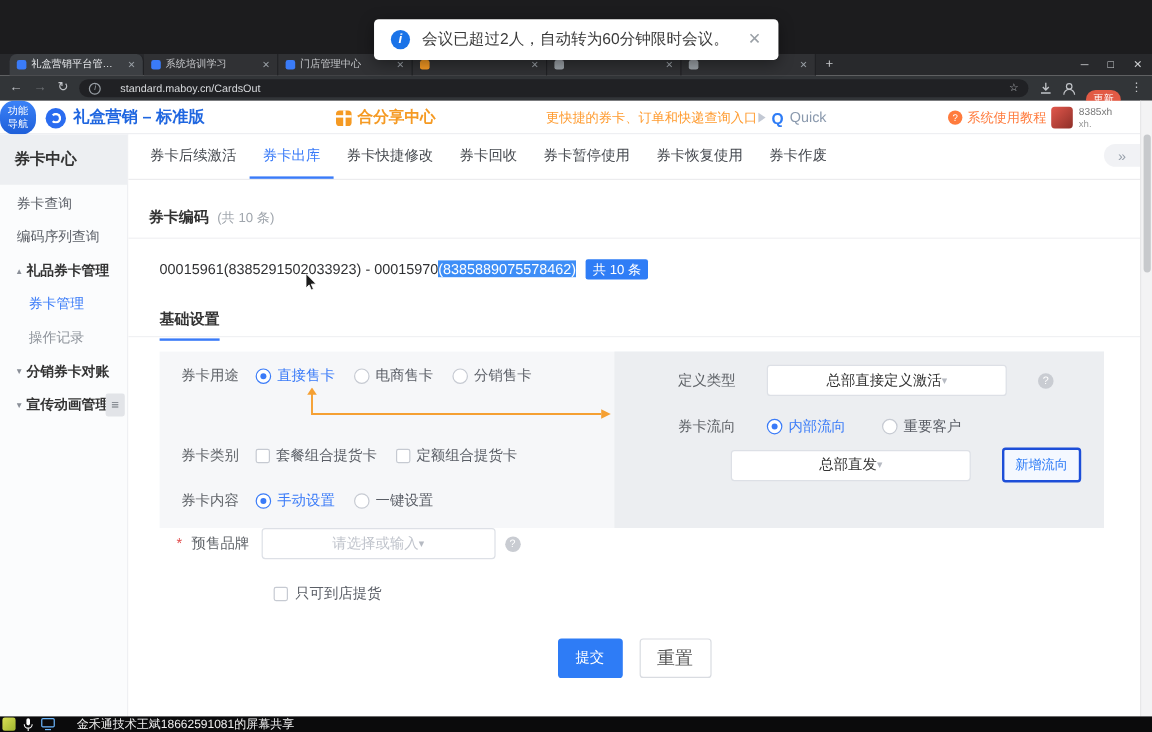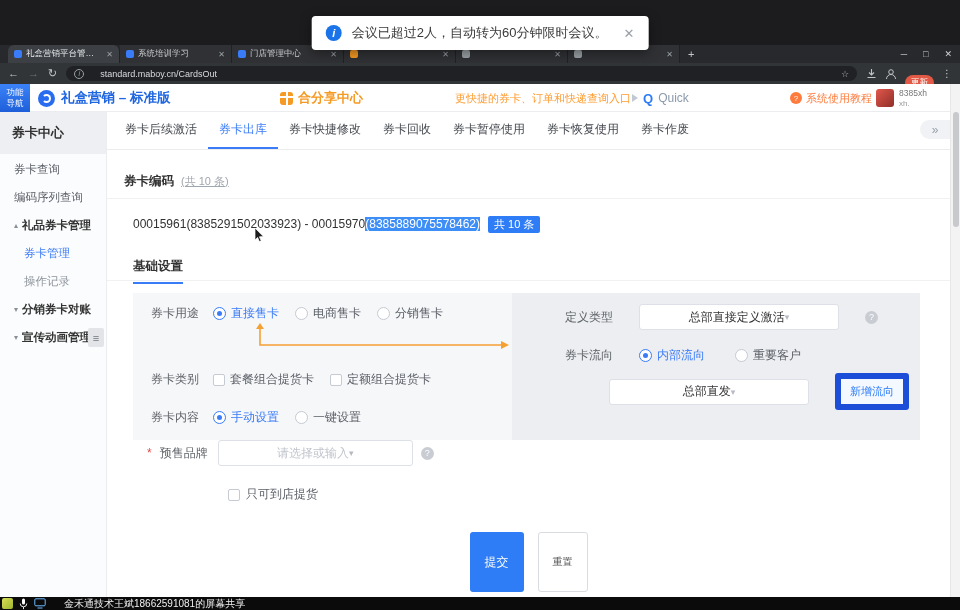--- a/index.html
+++ b/index.html
@@ -29,21 +29,21 @@
   .urlpill { flex:1; height:15px; background:#202124; border-radius:8px; display:flex; align-items:center; padding:0 8px; gap:16px; }
   .url-info { width:10px; height:10px; border-radius:50%; border:1px solid #9aa0a6; color:#9aa0a6; font-size:7px; font-style:italic; display:flex; align-items:center; justify-content:center; flex:0 0 auto; }
   .url-text { font-size:9px; color:#d8dadd; flex:1; }
   .url-star { font-size:9px; color:#b5b8bc; }
   .addr-cluster { display:flex; align-items:center; gap:8px; }
   .update-pill { background:#e25a45; color:#fff; font-size:8.5px; padding:2px 6px; border-radius:8px;margin-top:19px; }
   .kebab { color:#c6c8cb; font-size:10px; }
 
   
   .appheader { position:absolute; left:0; top:84px; width:100%; height:28px; background:#fff; border-bottom:1px solid #eaecef; }
-  .navbox { position:absolute; left:0; top:0; width:30px; height:28px; background:linear-gradient(180deg,#3b82f8,#1e5fd9); color:#fff; font-size:8.5px; line-height:1.25; display:flex; flex-direction:column; align-items:center; justify-content:center; }
+  .navbox { position:absolute; left:0; top:0; width:30px; height:28px; background:linear-gradient(180deg,#3b82f8,#1e5fd9); color:#fff; font-size:8.5px; line-height:1.25; display:flex; flex-direction:column; align-items:center; justify-content:center;border-radius:12px; }
   .logo-group { position:absolute; left:38px; top:0; height:28px; display:flex; align-items:center; gap:6px; }
   .logo-ic { width:17px; height:17px; border-radius:50%; background:#2a6cf0; position:relative; }
   .logo-ic::after { content:""; position:absolute; inset:4px; border-radius:50%; border:2px solid #fff; border-left-color:transparent; }
   .brand { font-size:13.5px; font-weight:bold; color:#1f66e0; white-space:nowrap; }
   .share-group { position:absolute; left:280px; top:0; height:28px; display:flex; align-items:center; gap:5px; }
   .gift-ic { width:13px; height:13px; background:#f59a23; border-radius:3px; position:relative; }
   .gift-ic::before { content:""; position:absolute; left:0; right:0; top:4px; height:2px; background:#fff; }
   .gift-ic::after { content:""; position:absolute; top:0; bottom:0; left:5.5px; width:2px; background:#fff; }
   .share-label { font-size:13px; font-weight:bold; color:#f59a23; white-space:nowrap; }
   .promo { position:absolute; left:455px; top:0; height:28px; display:flex; align-items:center; font-size:11px; color:#ff9b2f; white-space:nowrap; }
@@ -72,21 +72,21 @@
 
   
   .main { position:absolute; left:107px; top:112px; width:843px; height:485px; background:#fff; }
   .mtabs { position:relative; height:38px; border-bottom:1px solid #ececee; display:flex; align-items:stretch; padding-left:7px; }
   .mtab { display:flex; align-items:center; padding:0 11px; font-size:12px; color:#45494f; cursor:pointer; border-bottom:2px solid transparent; white-space:nowrap; }
   .mtab.active { color:#3a7bf8; border-bottom-color:#3a7bf8; }
   .mtabs-collapse { position:absolute; right:0; top:8px; width:30px; height:19px; background:#f1f2f5; border-radius:10px 0 0 10px; color:#98a0ab; font-size:12px; display:flex; align-items:center; justify-content:center; cursor:pointer; }
 
   .sec-row { position:absolute; left:17px; top:61px; display:flex; align-items:baseline; gap:7px; }
   .sec-title { font-size:12.5px; font-weight:bold; color:#333; }
-  .sec-count { font-size:11px; color:#a0a6ad;text-decoration:underline; }
+  .sec-count { font-size:11px; color:#a0a6ad; }
   .divider { position:absolute; left:0; right:0; height:1px; background:#f0f1f3; }
   .d1 { top:86px; }
   .d2 { top:168px; }
 
   .code-row { position:absolute; left:26px; top:104px; font-size:12px; color:#303133; white-space:nowrap; }
   .code-sel { background:#3e8ef7; color:#fff; }
   .code-tag { display:inline-block; background:#2f7df6; color:#fff; font-size:11px; padding:1px 6px; border-radius:2px; margin-left:8px; }
 
   .cursor-svg { position:absolute; left:147px; top:116px; z-index:5; }
 
@@ -103,29 +103,29 @@
   .opt.sel { color:#3a7bf8; }
   .checkbox { width:12px; height:12px; border:1px solid #c6cad2; border-radius:2px; background:#fff; flex:0 0 auto; }
   .arrow-svg { position:absolute; left:118px; top:30px; }
 
   .form-right { position:absolute; left:379px; top:0; width:408px; height:147px; background:#eceef1; }
   .fr-row { position:absolute; display:flex; align-items:center; gap:26px; }
   .select { width:200px; height:26px; background:#fff; border:1px solid #dde0e6; border-radius:3px; display:flex; align-items:center; justify-content:center; padding:0 8px; font-size:12px; color:#333; cursor:pointer; }
   .select .ph { color:#c0c4cc; }
   .chev { color:#b6bac2; font-size:9px; }
   .qi { width:13px; height:13px; border-radius:50%; background:#c9ccd2; color:#fff; font-size:9px; display:flex; align-items:center; justify-content:center; flex:0 0 auto; }
-  .btn-outline-blue { background:#f4f8ff; border:6px solid #1d4ed8; color:#2e7cf6; font-size:11px; padding:5px 9px; border-radius:3px; cursor:pointer; white-space:nowrap; }
+  .btn-outline-blue { background:#f4f8ff; border:2px solid #1d4ed8; color:#2e7cf6; font-size:11px; padding:5px 9px; border-radius:3px; cursor:pointer; white-space:nowrap; }
 
   .brand-row { position:absolute; left:40px; top:328px; display:flex; align-items:center; gap:8px; }
   .req { color:#e14b4b; font-size:12px; }
   .store-row { position:absolute; left:121px; top:374px; display:flex; align-items:center; gap:6px; }
 
   .actions { position:absolute; left:0; right:0; top:420px; display:flex; justify-content:center; gap:14px; }
   .btn-primary { background:#2e7cf6; color:#fff; font-size:12px; padding:6px 15px; border-radius:3px; border:none; cursor:pointer; }
-  .btn-plain { background:#fff; color:#555; font-size:10px; padding:22px 14px; border-radius:3px; border:1px solid #d9dce1; cursor:pointer; }
+  .btn-plain { background:#fff; color:#555; font-size:15px; padding:6px 14px; border-radius:3px; border:1px solid #d9dce1; cursor:pointer; }
 
   
   .pg-scroll { position:absolute; right:0; top:84px; width:10px; height:513px; background:#f3f3f4; border-left:1px solid #e7e7e8; }
   .pg-thumb { position:absolute; left:2px; top:28px; width:6px; height:115px; background:#c7c9cc; border-radius:3px; }
 
   
   .footer { position:absolute; left:0; bottom:0; width:100%; height:13px; background:#0b0b0c; display:flex; align-items:center; gap:6px; padding-left:2px; }
   .f-avatar { width:11px; height:11px; border-radius:2px; background:linear-gradient(135deg,#d9e055,#9fb52f); flex:0 0 auto; }
   .f-text { font-size:10px; color:#f0f0f0; white-space:nowrap;margin-left:12px; }
 </style>

